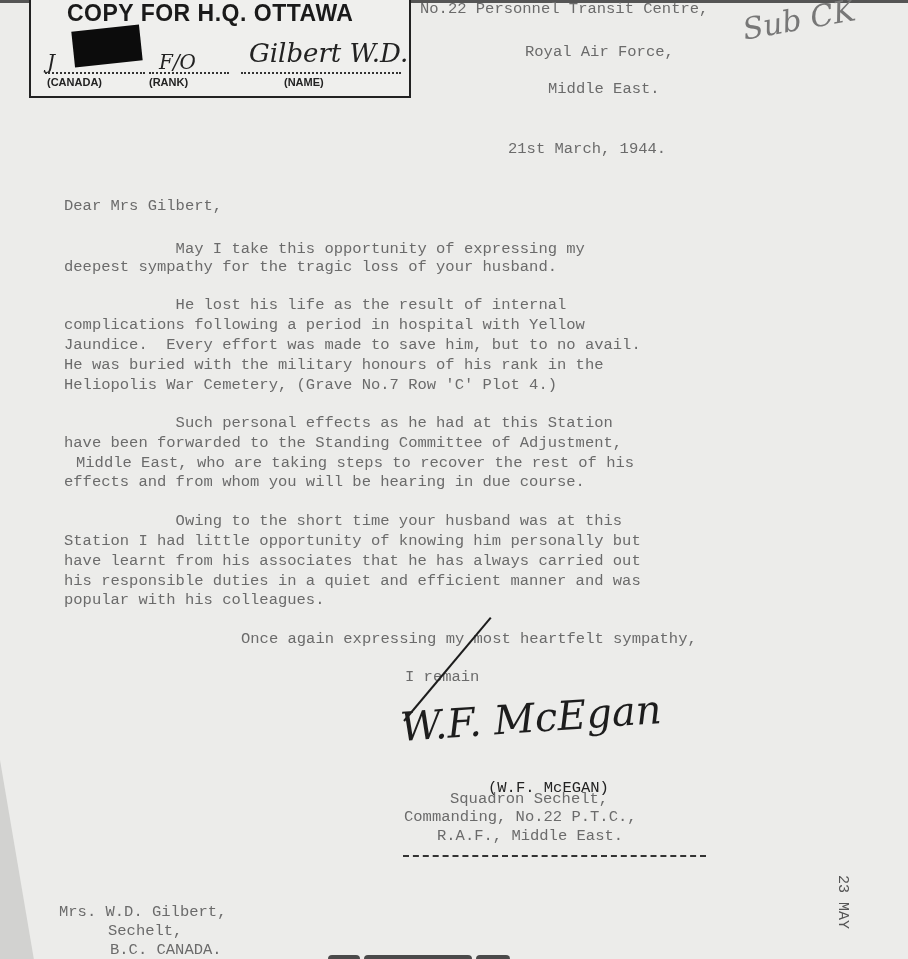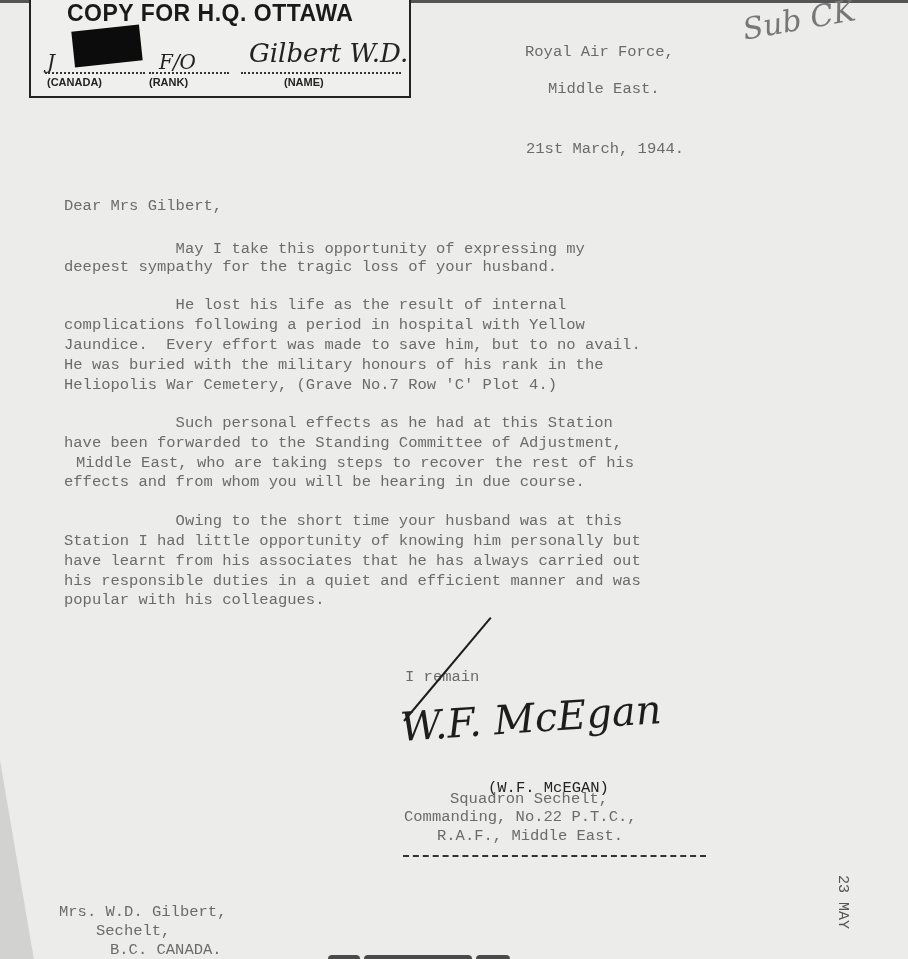--- a/index.html
+++ b/index.html
@@ -57,23 +57,24 @@
     <div class="hand rank-val">F/O</div>
     <div class="hand name-val">Gilbert W.D.</div>
     <div class="dots" style="left:14px;width:100px"></div>
     <div class="dots" style="left:118px;width:80px"></div>
     <div class="dots" style="left:210px;width:160px"></div>
     <div class="lbl" style="left:16px">(CANADA)</div>
     <div class="lbl" style="left:118px">(RANK)</div>
     <div class="lbl" style="left:253px">(NAME)</div>
   </div>
 
+  <div class="tw" style="left:420px;top:0px">No.22 Personnel Transit Centre,</div>
   <div class="tw" style="left:525px;top:43px">Royal Air Force,</div>
   <div class="tw" style="left:548px;top:80px">Middle East.</div>
-  <div class="tw" style="left:526px;top:140px">21st March, 1944.</div>
+  <div class="tw" style="left:508px;top:140px">21st March, 1944.</div>
   <div class="subck">Sub CK</div>
 
   <div class="tw" style="left:64px;top:197px">Dear Mrs Gilbert,</div>
 
   <div>
     <div class="tw" style="left:64px;top:240px">            May I take this opportunity of expressing my</div>
     <div class="tw" style="left:64px;top:258px">deepest sympathy for the tragic loss of your husband.</div>
   </div>
 
   <div>
@@ -92,32 +93,33 @@
   </div>
 
   <div>
     <div class="tw" style="left:64px;top:512px">            Owing to the short time your husband was at this</div>
     <div class="tw" style="left:64px;top:532px">Station I had little opportunity of knowing him personally but</div>
     <div class="tw" style="left:64px;top:552px">have learnt from his associates that he has always carried out</div>
     <div class="tw" style="left:64px;top:572px">his responsible duties in a quiet and efficient manner and was</div>
     <div class="tw" style="left:64px;top:591px">popular with his colleagues.</div>
   </div>
 
+  <div class="tw" style="left:241px;top:630px">Once again expressing my most heartfelt sympathy,</div>
   <div class="tw" style="left:405px;top:668px">I remain</div>
 
   <div class="sigline"></div>
   <div class="sig">W.F. McEgan</div>
   <div class="tw" style="left:488px;top:779px;color:#222">(W.F. McEGAN)</div>
   <div class="tw" style="left:450px;top:790px">Squadron Sechelt,</div>
   <div class="tw" style="left:404px;top:808px">Commanding, No.22 P.T.C.,</div>
   <div class="tw" style="left:437px;top:827px">R.A.F., Middle East.</div>
   <div class="dash"></div>
 
   <div class="tw" style="left:59px;top:903px">Mrs. W.D. Gilbert,</div>
-  <div class="tw" style="left:96px;top:922px">Sechelt,</div>
+  <div class="tw" style="left:108px;top:922px">Sechelt,</div>
   <div class="tw" style="left:110px;top:941px">B.C. CANADA.</div>
 
   <div class="sidemark">23 MAY</div>
 
   <div class="tabs" style="left:328px;width:32px"></div>
   <div class="tabs" style="left:364px;width:108px"></div>
   <div class="tabs" style="left:476px;width:34px"></div>
 </div>
 
 </body></html>

